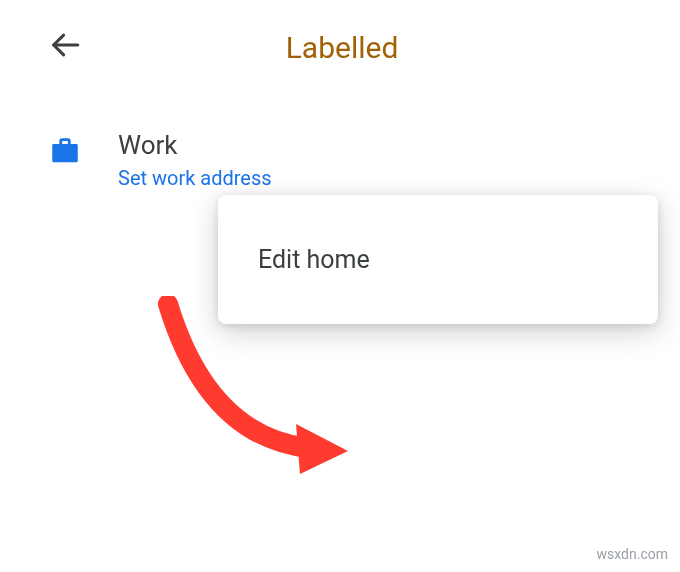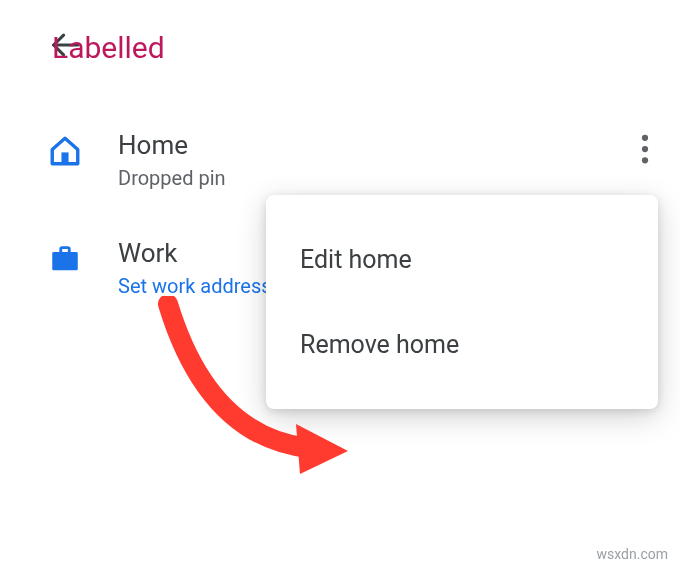--- a/index.html
+++ b/index.html
@@ -15,23 +15,23 @@
       display: flex;
       align-items: center;
       padding: 28px 48px 50px 48px;
     }
     .back-icon svg {
       width: 34px;
       height: 34px;
     }
     .title {
       flex: 1;
-      text-align: left;
+      text-align: center;
       font-size: 30px;
-      color: #be185d;
+      color: #a16207;
       font-weight: 400;
       margin-left: -30px;
     }
     .list {
       padding: 0 0 0 48px;
     }
     .row {
       display: flex;
       align-items: flex-start;
       padding: 14px 0 34px 0;
@@ -59,25 +59,25 @@
       width: 70px;
       display: flex;
       justify-content: center;
       padding-top: 4px;
     }
     .more-icon svg { width: 8px; height: 30px; }
     .menu {
       position: absolute;
       right: 22px;
       top: 195px;
-      width: 392px;
+      width: 440px;
       background: #ffffff;
       border-radius: 8px;
       box-shadow: 0 8px 30px rgba(0,0,0,0.18), 0 2px 8px rgba(0,0,0,0.12);
-      padding: 22px 0;
+      padding: 22px 6px;
     }
     .menu-item {
       font-size: 25px;
       color: #3c4043;
       padding: 28px 34px;
       cursor: pointer;
     }
     .arrow {
       position: absolute;
       left: 148px;
@@ -101,60 +101,38 @@
     <svg viewBox="0 0 24 24" fill="none" stroke="#3c4043" stroke-width="2.2" stroke-linecap="round" stroke-linejoin="round">
       <line x1="21" y1="12" x2="4" y2="12"></line>
       <polyline points="11,5 4,12 11,19"></polyline>
     </svg>
   </span>
   <div class="title">Labelled</div>
 </div>
 
 <div class="list">
 
-  <div class="row">
-    <div class="row-icon">
-      <svg viewBox="0 0 24 24" fill="none" stroke="#1a73e8" stroke-width="2.4" stroke-linejoin="round">
-        <path d="M3 11 L12 3 L21 11 L21 21 L3 21 Z"></path>
-        <rect x="9.5" y="13" width="5" height="8" fill="#1a73e8" stroke="none"></rect>
-      </svg>
-    </div>
-    <div class="row-text">
-      <div class="row-title">Home</div>
-      <div class="row-sub">Dropped pin</div>
-    </div>
-    <div class="more-col">
-      <span class="more-icon">
-        <svg viewBox="0 0 6 24">
-          <circle cx="3" cy="3" r="2.5" fill="#5f6368"></circle>
-          <circle cx="3" cy="12" r="2.5" fill="#5f6368"></circle>
-          <circle cx="3" cy="21" r="2.5" fill="#5f6368"></circle>
-        </svg>
-      </span>
-    </div>
-  </div>
 
   <div class="row">
     <div class="row-icon">
       <svg viewBox="0 0 24 24" fill="#1a73e8">
         <path d="M10 3h4a2 2 0 0 1 2 2v2h4a1 1 0 0 1 1 1v11a1 1 0 0 1-1 1H4a1 1 0 0 1-1-1V8a1 1 0 0 1 1-1h4V5a2 2 0 0 1 2-2zm0 4h4V5h-4v2z"></path>
       </svg>
     </div>
     <div class="row-text">
       <div class="row-title">Work</div>
       <div class="row-sub link">Set work address</div>
     </div>
     <div class="more-col"></div>
   </div>
 
 </div>
 
 <div class="menu">
   <div class="menu-item">Edit home</div>
-  <div class="menu-item">Remove home</div>
 </div>
 
 <div class="arrow">
   <svg width="210" height="180" viewBox="0 0 210 180">
     <path d="M 20 8 Q 60 140 160 152" stroke="#ff3b30" stroke-width="20" fill="none" stroke-linecap="round"></path>
     <polygon points="200,155 148,128 152,178" fill="#ff3b30"></polygon>
   </svg>
 </div>
 
 <div class="watermark">wsxdn.com</div>

